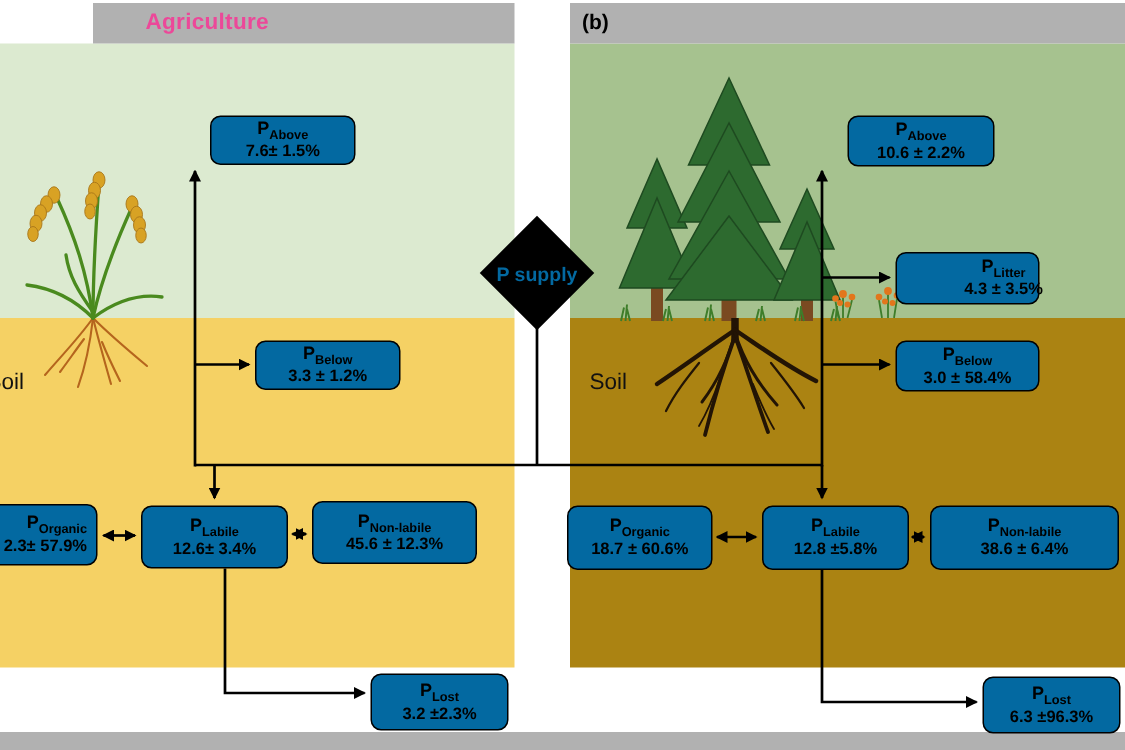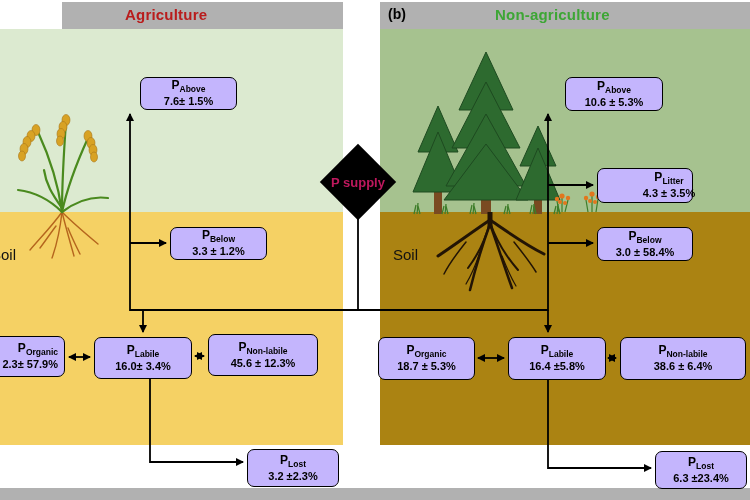--- a/index.html
+++ b/index.html
@@ -7,53 +7,52 @@
   body { font-family:"Liberation Sans","DejaVu Sans",sans-serif; }
   #stage { position:relative; width:750px; height:500px; overflow:hidden; background:#ffffff; }
 
   .zone { position:absolute; }
   .hbar { position:absolute; top:2px; height:27px; background:#b1b1b1; }
   .htitle { position:absolute; top:6px; font-weight:bold; font-size:15px; letter-spacing:.2px; }
   .hmarker { position:absolute; top:6px; font-weight:bold; font-size:14px; color:#000; }
 
   .soil-label { position:absolute; font-size:15px; color:#111; z-index:4; }
 
-  .pbox { position:absolute; background:#c4b5fd; border:1.6px solid #000;
+  .pbox { position:absolute; background:#0369a1; border:1.6px solid #000;
           border-radius:7px; display:flex; flex-direction:column; align-items:center;
           justify-content:center; line-height:1.12; z-index:5;text-align:center; }
   .pbox.clip-left { align-items:flex-end; padding-right:6px; }
   .pbox-title { font-weight:bold; font-size:12px; color:#000; white-space:nowrap; }
   .pbox-title sub { font-size:8.5px; font-weight:bold; }
   .pbox-value { font-weight:bold; font-size:11px; color:#000; white-space:nowrap; }
 
   .art { position:absolute; z-index:3; }
   #arrows { position:absolute; left:0; top:0; z-index:6; pointer-events:none; }
 
   #diamond-wrap { position:absolute; left:320px; top:144px; width:76px; height:76px; z-index:7; }
   #diamond-shape { position:absolute; left:11px; top:11px; width:54px; height:54px;
                    background:#000; transform:rotate(45deg); }
   #diamond-label { position:absolute; inset:0; display:flex; align-items:center;
-                   justify-content:center; color:#be185d; font-weight:bold; font-size:13px; }
+                   justify-content:center; color:#0369a1; font-weight:bold; font-size:13px; }
 </style>
 </head>
 <body>
 
 <div id="stage">
 
   <div class="zone" style="left: 0px; top: 29px; width: 343px; height: 183px; background-color: rgb(220, 234, 208);"></div>
   <div class="zone" style="left: 0px; top: 212px; width: 343px; height: 233px; background-color: rgb(245, 209, 100);"></div>
   <div class="zone" style="left: 380px; top: 29px; width: 370px; height: 183px; background-color: rgb(166, 194, 143);"></div>
   <div class="zone" style="left: 380px; top: 212px; width: 370px; height: 233px; background-color: rgb(171, 131, 18);"></div>
   <div class="zone" style="left: 0px; top: 488px; width: 750px; height: 12px; background-color: rgb(177, 177, 177);"></div>
 
   <div class="hbar" style="left: 62px; width: 281px; background-color: rgb(177, 177, 177);"></div>
   <div class="hbar" style="left: 380px; width: 370px; background-color: rgb(177, 177, 177);"></div>
-  <div class="htitle" style="left: 97px; color: #b91c1c; margin-left: 28px;">Agriculture</div>
+  <div class="htitle" style="left: 97px; color: #ec4899;">Agriculture</div>
   <div class="hmarker" style="left:388px;">(b)</div>
-  <div class="htitle" style="left: 495px; color: rgb(61, 166, 53);">Non-agriculture</div>
 
   <svg class="art" style="left:0px;top:98px;width:130px;height:172px;" viewBox="0 0 130 172">
     <g stroke="#b5651d" stroke-width="1.4" fill="none" stroke-linecap="round">
       <path d="M62,114 C52,128 42,138 30,152"></path>
       <path d="M62,114 C60,132 57,146 52,160"></path>
       <path d="M62,114 C66,130 70,144 74,158"></path>
       <path d="M62,114 C74,126 86,136 98,146"></path>
       <path d="M56,128 C50,136 46,142 40,150"></path>
       <path d="M68,130 C72,140 76,148 80,156"></path>
     </g>
@@ -155,58 +154,58 @@
   <div class="pbox" style="left:170px;top:227px;width:97px;height:33px;">
     <div class="pbox-title"><span>P</span><sub>Below</sub></div>
     <div class="pbox-value">3.3 ± 1.2%</div>
   </div>
   <div class="pbox clip-left" style="left:-35px;top:336px;width:100px;height:41px;">
     <div class="pbox-title"><span>P</span><sub>Organic</sub></div>
     <div class="pbox-value">2.3± 57.9%</div>
   </div>
   <div class="pbox" style="left:94px;top:337px;width:98px;height:42px;">
     <div class="pbox-title"><span>P</span><sub>Labile</sub></div>
-    <div class="pbox-value">16.0± 3.4%</div>
+    <div class="pbox-value">12.6± 3.4%</div>
   </div>
   <div class="pbox" style="left:208px;top:334px;width:110px;height:42px;">
     <div class="pbox-title"><span>P</span><sub>Non-labile</sub></div>
     <div class="pbox-value">45.6 ± 12.3%</div>
   </div>
   <div class="pbox" style="left:247px;top:449px;width:92px;height:38px;">
     <div class="pbox-title"><span>P</span><sub>Lost</sub></div>
     <div class="pbox-value">3.2 ±2.3%</div>
   </div>
 
   <div class="pbox" style="left:565px;top:77px;width:98px;height:34px;">
     <div class="pbox-title"><span>P</span><sub>Above</sub></div>
-    <div class="pbox-value">10.6 ± 5.3%</div>
+    <div class="pbox-value">10.6 ± 2.2%</div>
   </div>
   <div class="pbox" style="left:597px;top:168px;width:96px;height:35px;padding-left:48px;">
     <div class="pbox-title"><span>P</span><sub>Litter</sub></div>
     <div class="pbox-value">4.3 ± 3.5%</div>
   </div>
   <div class="pbox" style="left:597px;top:227px;width:96px;height:34px;">
     <div class="pbox-title"><span>P</span><sub>Below</sub></div>
     <div class="pbox-value">3.0 ± 58.4%</div>
   </div>
   <div class="pbox" style="left:378px;top:337px;width:97px;height:43px;">
     <div class="pbox-title"><span>P</span><sub>Organic</sub></div>
-    <div class="pbox-value">18.7 ± 5.3%</div>
+    <div class="pbox-value">18.7 ± 60.6%</div>
   </div>
   <div class="pbox" style="left:508px;top:337px;width:98px;height:43px;">
     <div class="pbox-title"><span>P</span><sub>Labile</sub></div>
-    <div class="pbox-value">16.4 ±5.8%</div>
+    <div class="pbox-value">12.8 ±5.8%</div>
   </div>
   <div class="pbox" style="left:620px;top:337px;width:126px;height:43px;">
     <div class="pbox-title"><span>P</span><sub>Non-labile</sub></div>
     <div class="pbox-value">38.6 ± 6.4%</div>
   </div>
   <div class="pbox" style="left:655px;top:451px;width:92px;height:38px;">
     <div class="pbox-title"><span>P</span><sub>Lost</sub></div>
-    <div class="pbox-value">6.3 ±23.4%</div>
+    <div class="pbox-value">6.3 ±96.3%</div>
   </div>
 
   <svg id="arrows" width="750" height="500" viewBox="0 0 750 500">
     <defs>
       <marker id="ah" viewBox="0 0 8 8" markerWidth="8" markerHeight="8" refX="7" refY="4" orient="auto" markerUnits="userSpaceOnUse">
         <path d="M0,0 L8,4 L0,8 Z" fill="#000"></path>
       </marker>
       <marker id="ahs" viewBox="0 0 8 8" markerWidth="8" markerHeight="8" refX="1" refY="4" orient="auto" markerUnits="userSpaceOnUse">
         <path d="M8,0 L0,4 L8,8 Z" fill="#000"></path>
       </marker>

